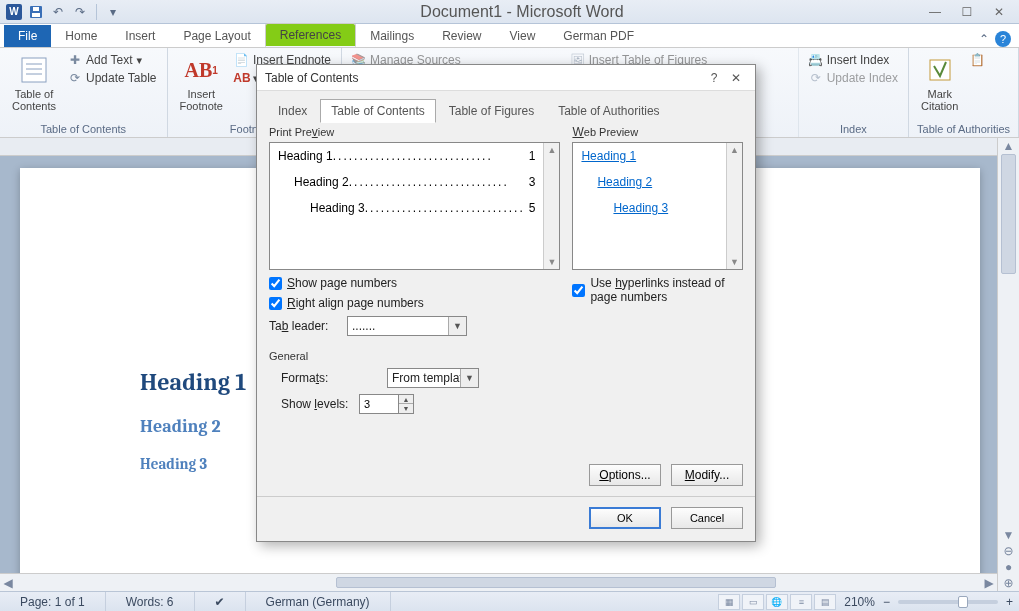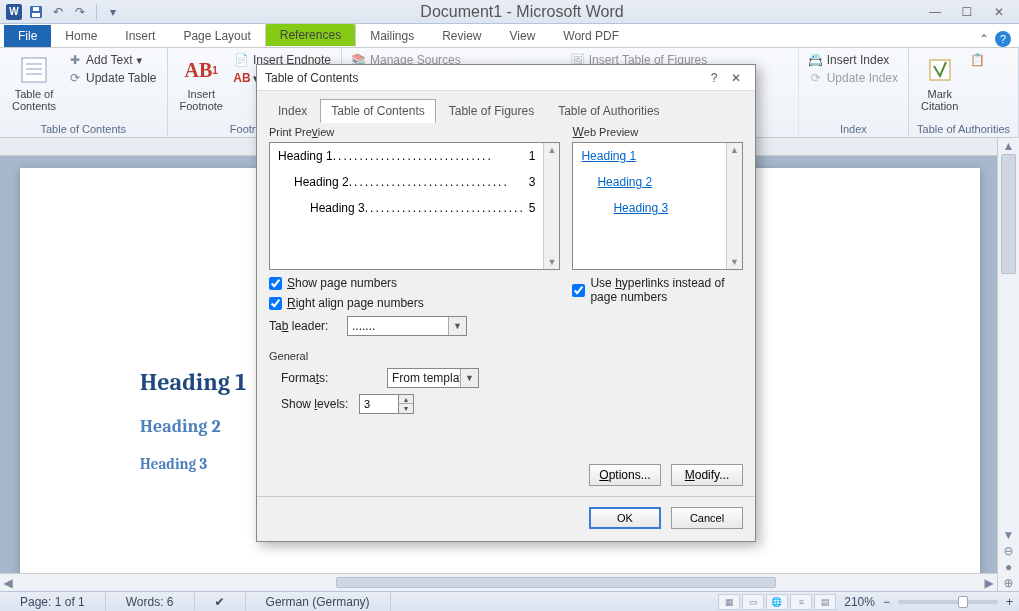--- a/index.html
+++ b/index.html
@@ -134,21 +134,21 @@
 
 <div class="tabs-row">
   <div class="file-tab">File</div>
   <div class="ribbon-tab">Home</div>
   <div class="ribbon-tab">Insert</div>
   <div class="ribbon-tab">Page Layout</div>
   <div class="ribbon-tab active">References</div>
   <div class="ribbon-tab">Mailings</div>
   <div class="ribbon-tab">Review</div>
   <div class="ribbon-tab">View</div>
-  <div class="ribbon-tab">Word PDF</div>
+  <div class="ribbon-tab">German PDF</div>
   <div class="tabs-right">
     <div style="color:#5a6b85;">⌃</div>
     <div class="help-icon">?</div>
   </div>
 </div>
 
 <div class="ribbon">
   <div class="ribbon-group">
     <div class="group-body">
       <div class="big-btn">

